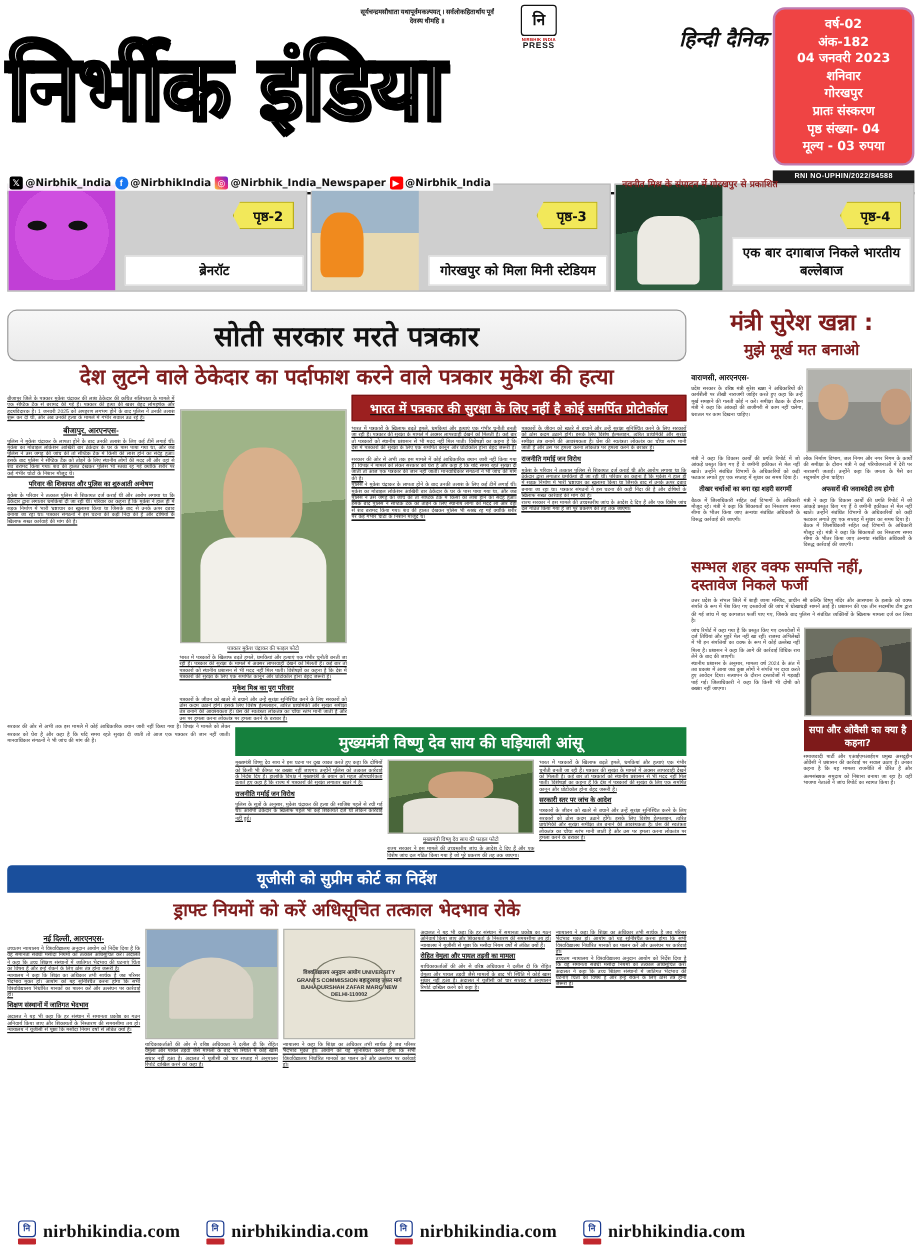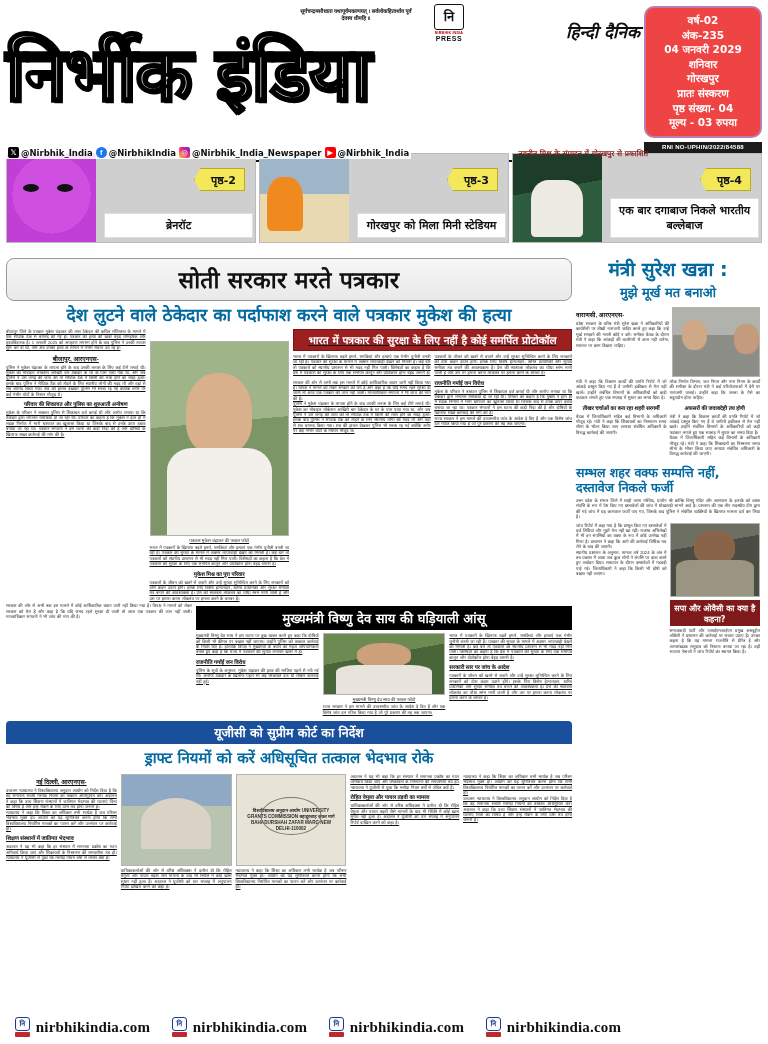--- a/index.html
+++ b/index.html
@@ -115,42 +115,42 @@
   .right-block { width:184px; }
 
   .hl-box {
     border:1px solid #999; border-radius:8px;
     background:linear-gradient(180deg,#f7f7f7,#e9e9e9);
     text-align:center; padding:4px 0 5px 0; margin-bottom:3px;
   }
   .hl-box .t { font-size:23px; font-weight:700; color:#111; font-family:"DejaVu Sans", sans-serif; letter-spacing:.2px; }
 
   .sub-hl {
-    font-size:17.5px; font-weight:700; text-align:center; color:#0369a1;
+    font-size:17.5px; font-weight:700; text-align:center; color:#7f1d1d;
     font-family:"DejaVu Sans", sans-serif; line-height:22px; margin-bottom:3px;
   }
 
   .cols { display:flex; gap:4px; }
   .col { flex:1;text-decoration:underline; }
   .txt {
     font-size:4.2px; line-height:5.4px; text-align:justify; color:#2a2a2a;
     font-family:"Liberation Sans", sans-serif; word-spacing:.4px;
   }
   .dateline { font-size:6.2px; font-weight:700; text-align:center; margin:3px 0 2px; color:#111; }
   .subhead { font-size:5.4px; font-weight:700; text-align:center; margin:4px 0 2px; color:#111; line-height:7px; }
   .subhead-l { font-size:5.4px; font-weight:700; margin:4px 0 2px; color:#111; line-height:7px; }
 
   .red-banner {
     background:#9c2020; color:#fff; text-align:center;
     font-size:10.5px; font-weight:700; padding:3px 2px;
     font-family:"DejaVu Sans", sans-serif; margin-bottom:3px;
     border:1px solid #7a1414;
   }
   .maroon-banner {
-    background:#000000; color:#fff; text-align:center;
+    background:#15803d; color:#fff; text-align:center;
     font-size:13px; font-weight:700; padding:3px 2px;
     font-family:"DejaVu Sans", sans-serif; margin:3px 0;
   }
   .blue-banner {
     background:#1a4f9c; color:#fff; text-align:center;
     font-size:12.5px; font-weight:700; padding:3px 2px;
     font-family:"DejaVu Sans", sans-serif; border-radius:4px 4px 0 0;
   }
   .dark-red-small {
     background:#7e1a1a; color:#fff; text-align:center;
@@ -208,22 +208,22 @@
       <div class="press-logo">
         <div class="plbox"></div>
         <div class="plname">NIRBHIK INDIA</div>
         <div class="plword">PRESS</div>
       </div>
       <div class="hindi-daily">हिन्दी दैनिक</div>
     </div>
     <div class="mast-right">
       <div class="datebox">
         <div>वर्ष-02</div>
-        <div>अंक-235</div>
-        <div>04 जनवरी 2029</div>
+        <div>अंक-182</div>
+        <div>04 जनवरी 2023</div>
         <div>शनिवार</div>
         <div>गोरखपुर</div>
         <div>प्रातः संस्करण</div>
         <div>पृष्ठ संख्या- 04</div>
         <div>मूल्य - 03 रुपया</div>
       </div>
       <div class="rni">RNI NO-UPHIN/2022/84588</div>
     </div>
   </div>
 

